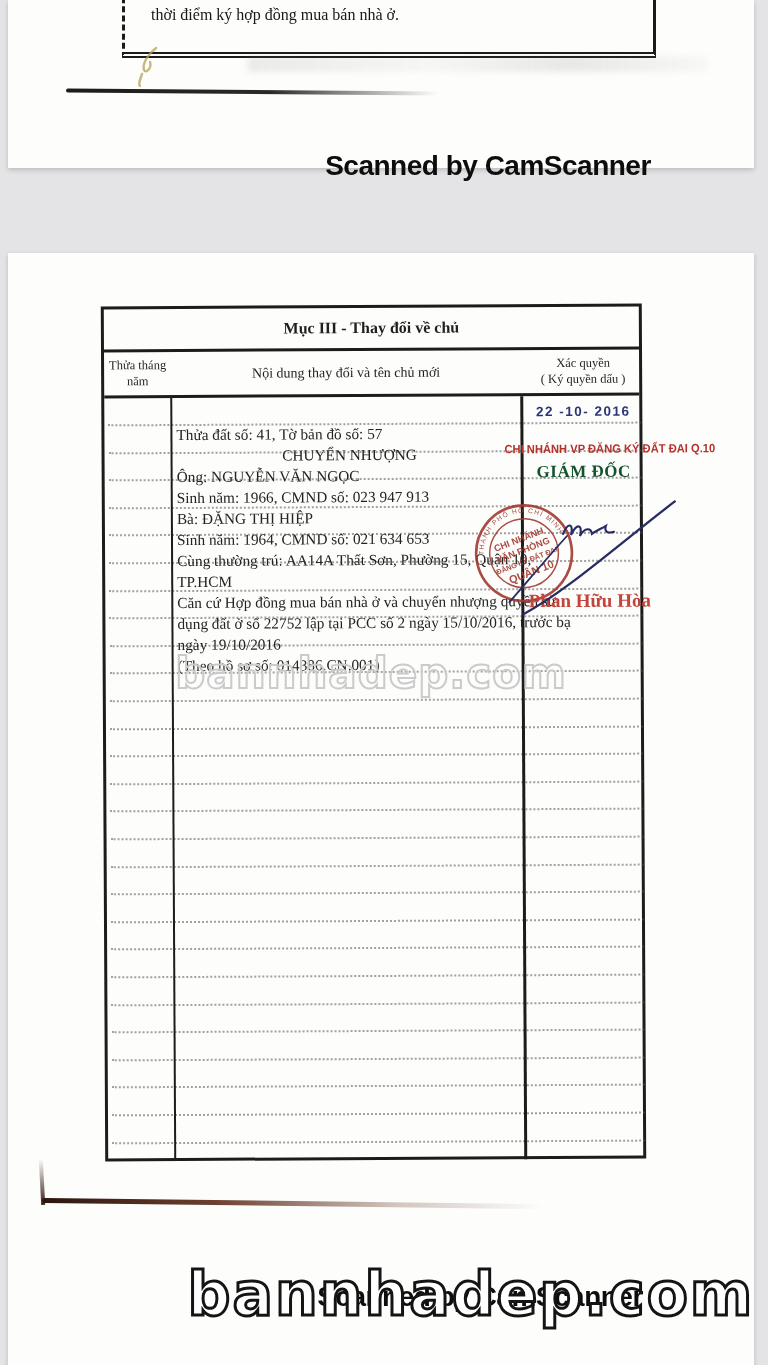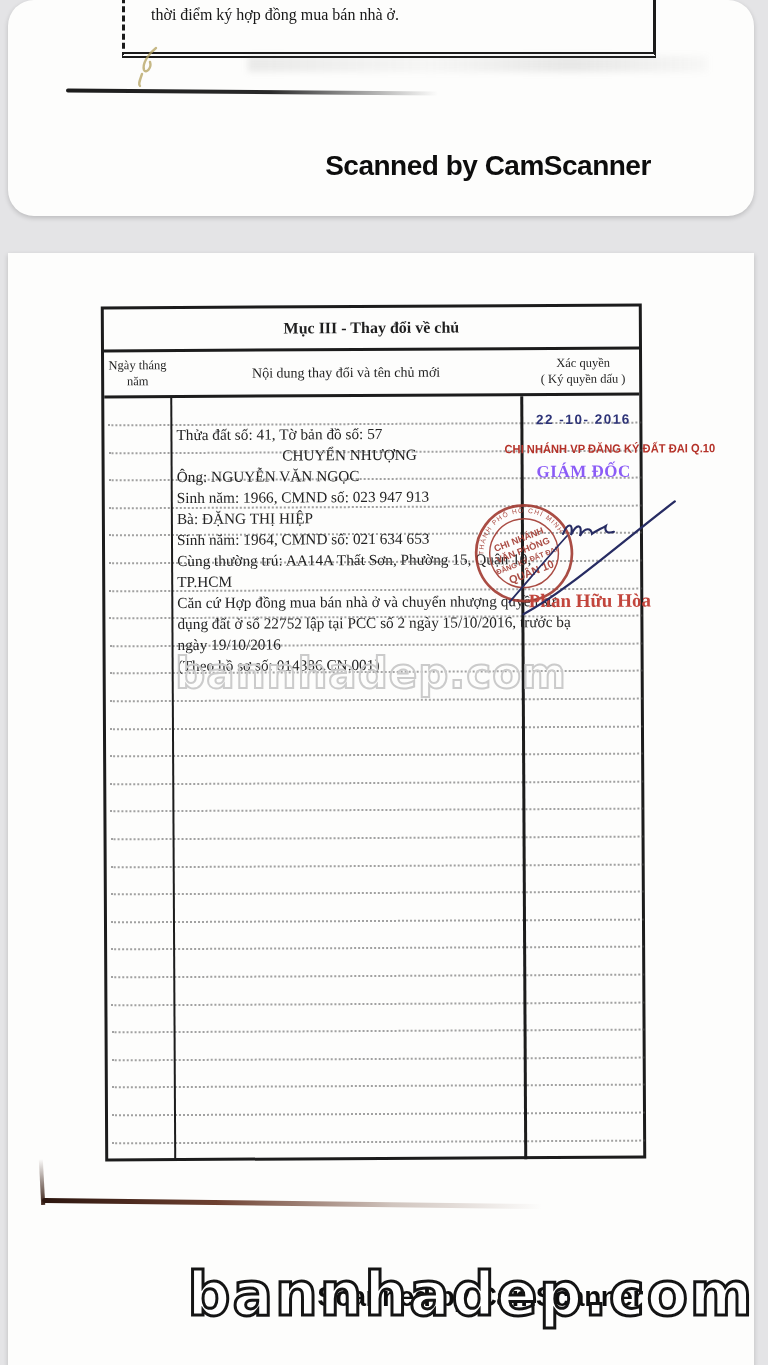--- a/index.html
+++ b/index.html
@@ -1,19 +1,19 @@
 <!DOCTYPE html>
 <html><head>
 <meta charset="utf-8">
 <style>
   html,body{margin:0;padding:0;background:#e6e6e8;}
   .canvas{position:relative;width:768px;height:1365px;background:#e4e4e6;overflow:hidden;
           font-family:"Liberation Serif",serif;color:#1f1f1f;}
   .page{position:absolute;left:8px;width:746px;background:#fdfdfc;box-shadow:0 2px 5px rgba(0,0,0,.18);}
-  .page1{top:0;height:216px;border-radius:26px;}
+  .page1{top:0;height:168px;}
   .page2{top:253px;height:1183px;}
 
   
   .excerpt-box{position:absolute;left:114px;top:-12px;width:528px;height:64px;
        border-left:3px dashed #1b1b1b;border-right:3px solid #1b1b1b;border-bottom:6px double #1b1b1b;}
   .excerpt-text{position:absolute;left:26px;top:18px;font-size:16px;color:#171717;}
   .smudge{position:absolute;left:240px;top:56px;width:460px;height:16px;
        background:linear-gradient(90deg,rgba(120,120,120,.14),rgba(120,120,120,.05) 40%,rgba(120,120,120,.16) 70%,rgba(120,120,120,.04));
        filter:blur(3px);}
   .squiggle{position:absolute;left:118px;top:44px;}
@@ -40,28 +40,28 @@
   .vline{position:absolute;top:0;height:100%;width:2.5px;background:#1c1c1c;z-index:4;}
   .vline1{left:65.5px;}
   .vline2{left:416px;}
   .dotted-rule{position:absolute;left:4px;width:533px;height:0;border-top:2px dotted rgba(85,85,85,.55);z-index:1;}
 
   .entry-lines{position:absolute;left:72px;top:0;width:346px;z-index:2;}
   .entry-line{position:absolute;left:0;width:100%;height:21px;line-height:21px;font-size:15.3px;white-space:nowrap;color:#232323;}
   .entry-line.center{text-align:center;}
 
   
-  .date-stamp{position:absolute;left:417px;top:16px;width:124px;text-align:center;z-index:5;
+  .date-stamp{position:absolute;left:417px;top:8px;width:124px;text-align:center;z-index:5;
        font-family:"Liberation Sans",sans-serif;font-weight:bold;font-size:13.5px;letter-spacing:1.5px;
        color:#2e3478;white-space:nowrap;}
   .office-line{position:absolute;left:400px;top:46px;width:180px;z-index:5;text-align:center;
        font-family:"Liberation Sans",sans-serif;font-weight:bold;font-size:12px;color:#b5332a;
        white-space:nowrap;transform:scaleX(.93);transform-origin:left center;}
   .director{position:absolute;left:417px;top:66px;width:124px;text-align:center;z-index:5;
-       font-size:17px;font-weight:bold;color:#8b5cf6;letter-spacing:.5px;}
+       font-size:17px;font-weight:bold;color:#14532d;letter-spacing:.5px;}
   .signer{position:absolute;left:402px;top:194px;width:165px;text-align:center;z-index:6;
        font-size:19px;font-weight:bold;color:#c2453c;white-space:nowrap;}
   .seal{position:absolute;left:367px;top:105px;width:104px;height:104px;z-index:6;opacity:.9;transform:rotate(-8deg);}
   .signature{position:absolute;left:400px;top:92px;z-index:7;overflow:visible;}
 
   
   .wm-mid{position:absolute;left:113px;top:396px;width:500px;text-align:center;z-index:10;
        font-family:"DejaVu Sans",sans-serif;font-weight:bold;font-size:42px;letter-spacing:1px;
        color:rgba(255,255,255,.03);-webkit-text-stroke:2px #cbcbcb;}
   .cam-bottom{left:222px;top:1028px;width:500px;text-align:center;}
@@ -91,21 +91,21 @@
     <div class="camscanner cam-top">Scanned by CamScanner</div>
   </div>
 
   <div class="page page2">
 
     <div class="reg-table">
       <div class="title-row">Mục III - Thay đổi về chủ</div>
 
       <div class="header-row">
         <div class="th th1">
-          <span>Ngày tháng</span>
+          <span>Thửa tháng</span>
           <span>năm</span>
         </div>
         <div class="th th2">Nội dung thay đổi và tên chủ mới</div>
         <div class="th th3">
           <span>Xác quyền</span>
           <span>( Ký quyền dấu )</span>
         </div>
       </div>
 
       <div class="content">

